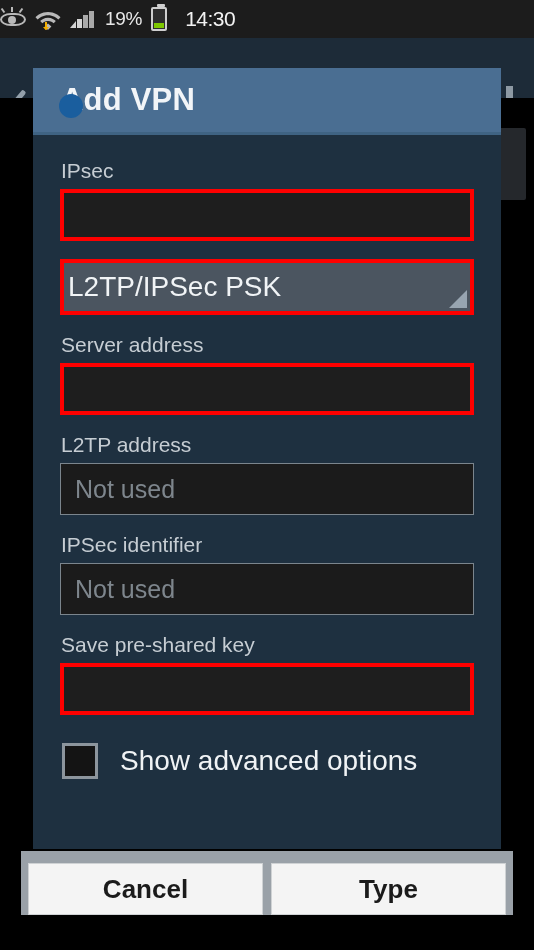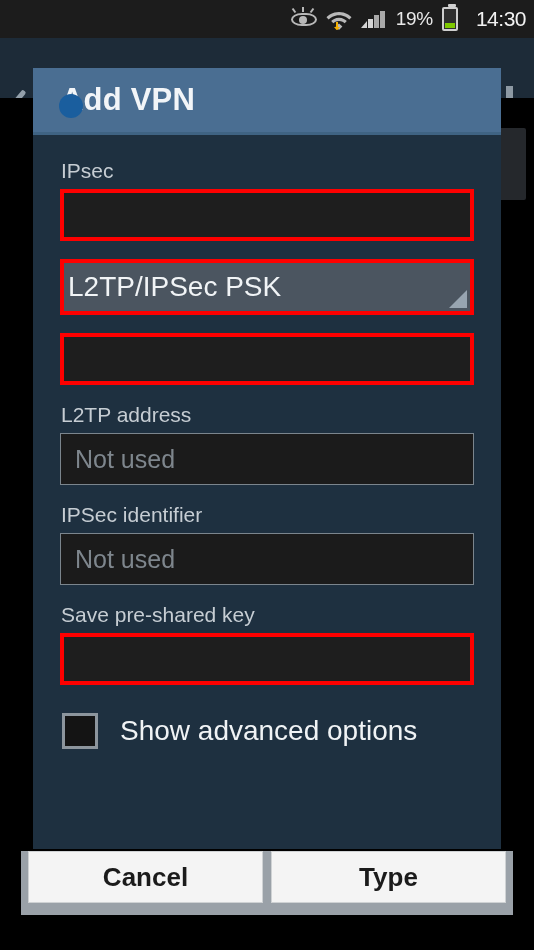--- a/index.html
+++ b/index.html
@@ -8,21 +8,21 @@
     background:#000;
     font-family:"Liberation Sans", sans-serif;
     overflow:hidden;
   }
   #screen { position:relative; width:534px; height:950px; background:#000; }
 
   
   .statusbar {
     position:absolute; left:0; top:0; width:534px; height:38px;
     background:#1c1c1c;
-    display:flex; align-items:center; justify-content:flex-end;
+    display:flex; align-items:center; justify-content:flex-start;
     padding-right:8px;
   }
   .sb-icons { display:flex; align-items:center; gap:9px; }
   .sb-eye { width:26px; height:16px; position:relative; }
   .sb-eye .outer {
     position:absolute; left:0; top:2px; width:26px; height:13px;
     border:2px solid #b9b9b9; border-radius:50%/60%;
     background:transparent;
   }
   .sb-eye .pupil {
@@ -159,21 +159,21 @@
     display:flex; align-items:center; margin-top:28px; padding-left:2px;
   }
   .cbox {
     width:36px; height:36px; background:#141414;
     border:3px solid #8c959d;
   }
   .crlabel { font-size:28px; color:#f0f3f5; margin-left:22px; }
   .dlg-buttons {
     position:absolute; left:21px; top:851px; width:492px; height:64px;
     background:#9aa1a8;
-    display:flex; align-items:flex-start; justify-content:space-between;
+    display:flex; align-items:flex-end; justify-content:space-between;
     padding:0 7px;
   }
   .dbtn {
     width:235px; height:52px;
     background:#f4f4f4;
     border:1px solid #cfd2d4;
     display:flex; align-items:center; justify-content:center;
     font-size:26px; font-weight:bold; color:#1b1b1b;
   }
 </style>
@@ -251,20 +251,21 @@
       </div>
 
       <div class="field gap">
         <div class="spinner">
           <span>L2TP/IPSec PSK</span>
           <span class="arrow"></span>
         </div>
       </div>
 
       <div class="field gap">
+        <div class="f-label">Server address</div>
         <div class="f-input req"></div>
       </div>
 
       <div class="field gap">
         <div class="f-label">L2TP address</div>
         <div class="f-input norm">Not used</div>
       </div>
 
       <div class="field gap">
         <div class="f-label">IPSec identifier</div>

